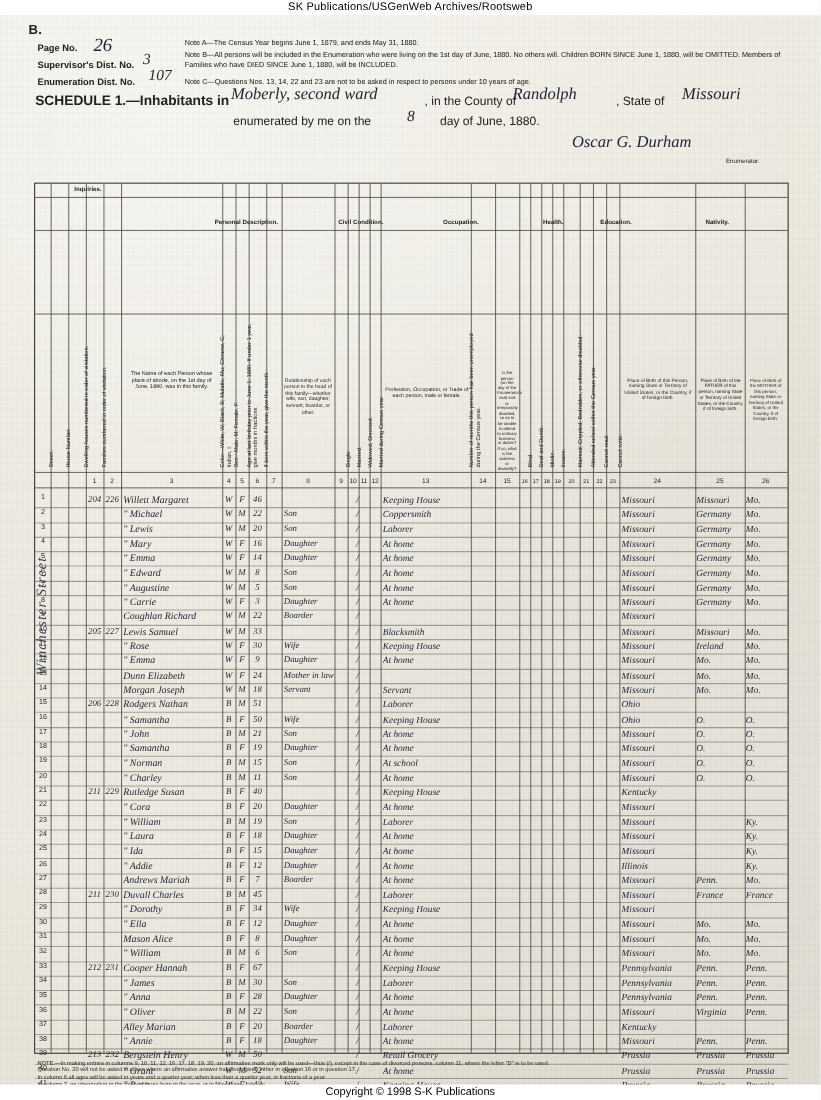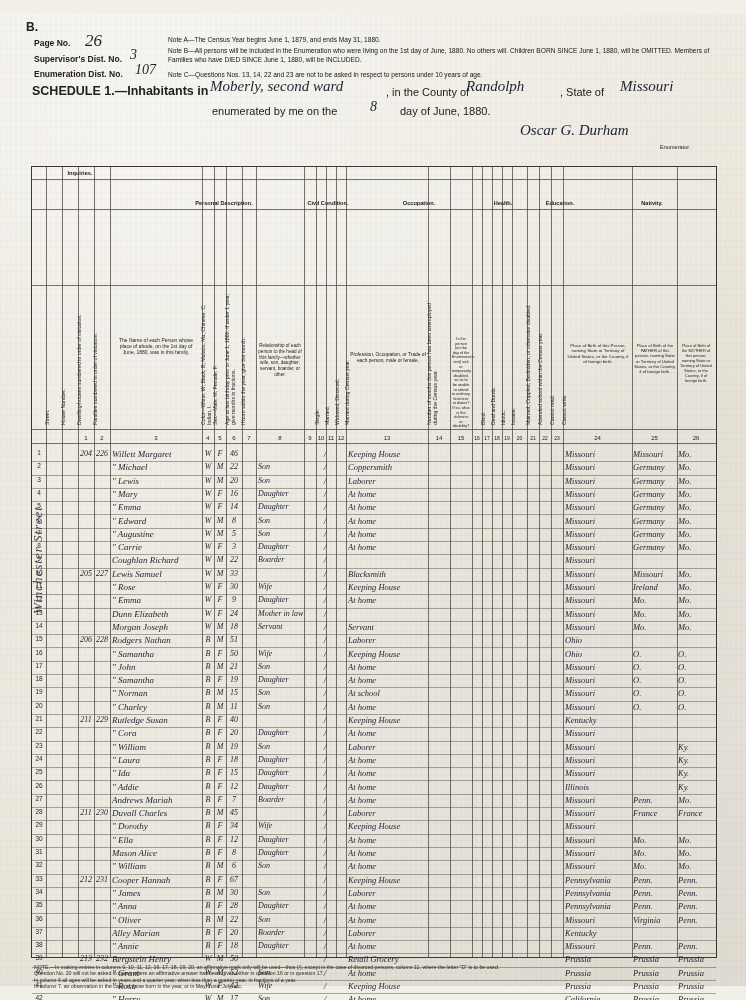--- a/index.html
+++ b/index.html
@@ -74,20 +74,21 @@
     letter-spacing:1px;
   }
   .fineprint{position:absolute;left:34px;top:950px;width:560px;font-family:"Liberation Sans",sans-serif;font-size:5.2px;line-height:6.4px;color:#2b2a24;}
   .signature{position:absolute;font-family:"Liberation Serif",serif;font-style:italic;font-size:15px;color:#20263a;}
 </style>
 </head>
 <body>
 
 <div class="page">
 
+  <div class="credit-bar">SK Publications/USGenWeb Archives/Rootsweb</div>
 
   <div class="sheet">
 
     <div class="hdr">
       <div class="bmark">B.</div>
 
       <div class="lbl" style="left:34px;top:24px;">Page No.</div>
       <div class="hw" style="left:85px;top:17px;font-size:17px;">26</div>
 
       <div class="lbl" style="left:34px;top:40px;">Supervisor's Dist. No.</div>
@@ -863,13 +864,14 @@
 
     <div class="fineprint">
       <div>NOTE.—In making entries in columns 9, 10, 11, 12, 16, 17, 18, 19, 20, an affirmative mark only will be used—thus (/), except in the case of divorced persons, column 11, where the letter "D" is to be used.</div>
       <div>Question No. 20 will not be asked in cases where an affirmative answer has been given either in question 16 or in question 17.</div>
       <div>In column 6 all ages will be asked in years and a quarter year; when less than a quarter year, in fractions of a year.</div>
       <div>In column 7, an observation in the case of those born in the year, or in May, June, July, etc.</div>
     </div>
 
   </div>
 
+  <div class="footer-bar">Copyright © 1998 S-K Publications</div>
 </div>
 
 </body></html>

